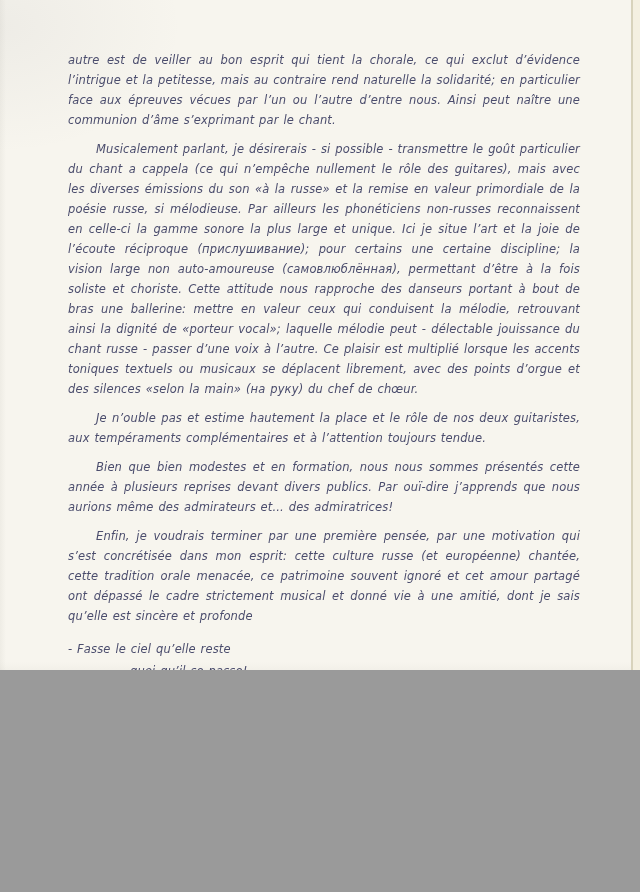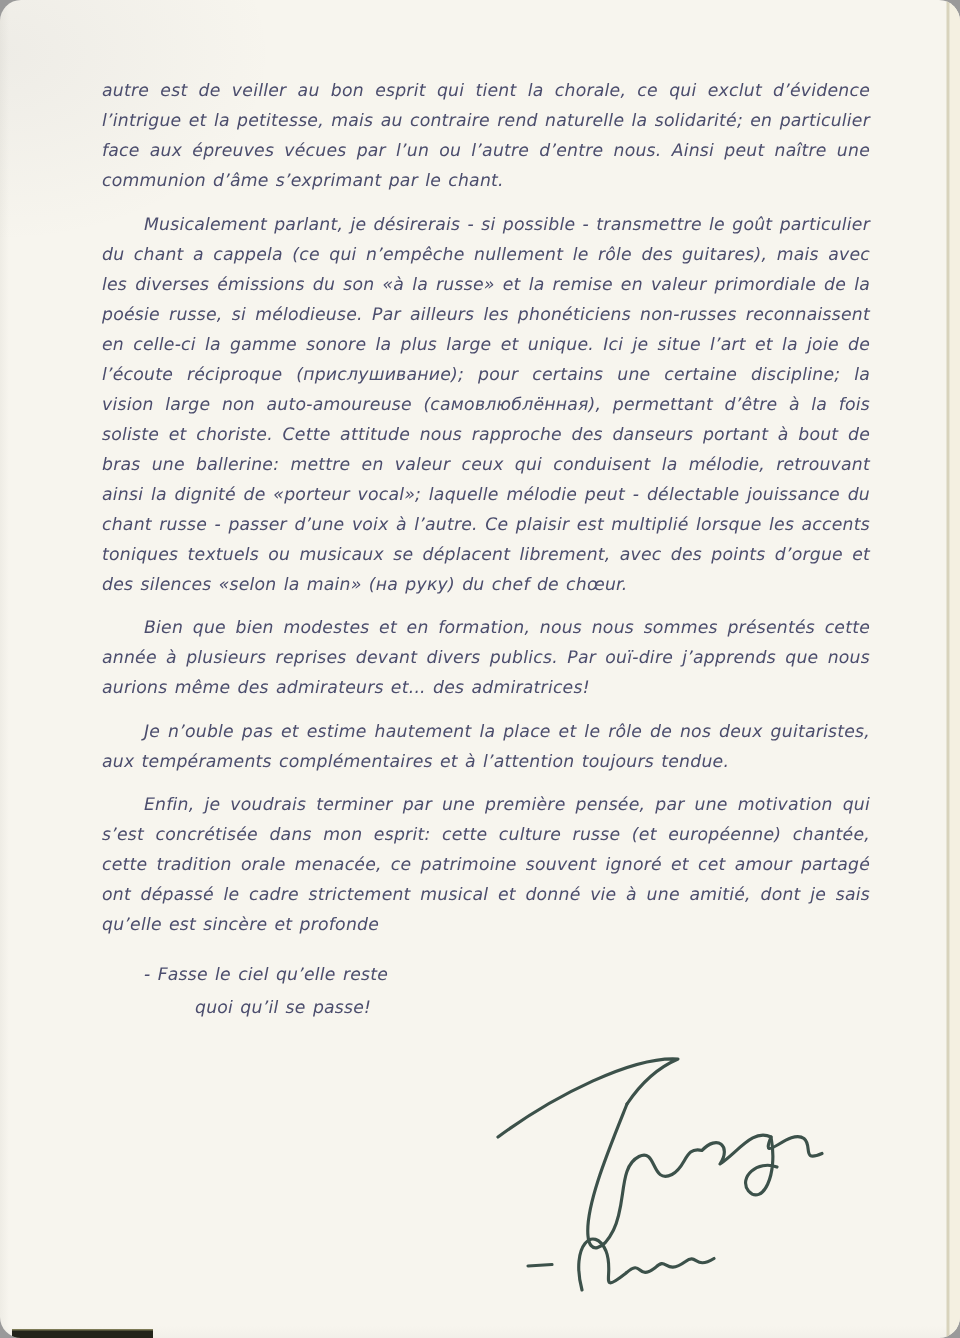--- a/index.html
+++ b/index.html
@@ -3,24 +3,23 @@
 <meta charset="utf-8">
 <style>
   html, body { margin: 0; padding: 0; }
   body {
     width: 640px; height: 892px;
     background: #9a9a9a;
     font-family: "DejaVu Sans", sans-serif;
   }
   .page {
     position: relative;
-    width: 640px; height: 892px;
+    width: 640px; height: 670px;
     background: #f7f5ee;
     overflow: hidden;
-    border-radius: 14px;
   }
   
   .page::before {
     content: "";
     position: absolute; inset: 0;
     background:
       radial-gradient(260px 180px at 0% 4%, rgba(120,120,130,0.07), rgba(0,0,0,0) 70%),
       linear-gradient(90deg, rgba(160,158,148,0.10) 0px, rgba(0,0,0,0) 6px),
       linear-gradient(0deg, rgba(160,158,148,0.06) 0px, rgba(0,0,0,0) 8px);
     pointer-events: none;
@@ -35,21 +34,21 @@
     line-height: 20px;
     letter-spacing: 0.15px;
     word-spacing: 1px;
   }
   .letter-body p {
     margin: 0 0 9px 0;
     text-align: justify;
   }
   .letter-body p.indent { text-indent: 28px; font-style: italic; }
   .closing { margin-top: 13px; font-style: italic; }
-  .closing .cl1 { margin-left: 28px; }
+  .closing .cl1 { }
   .closing .cl2 { margin-left: 62px; margin-top: 2px; }
   .signature-svg {
     position: absolute;
     left: 322px; top: 672px;
     width: 248px; height: 212px;
   }
   .sig-stroke {
     fill: none;
     stroke: #3c514a;
     stroke-width: 2.1;
@@ -74,22 +73,22 @@
   }
 </style>
 </head>
 <body>
 
 <div class="page" style="background: rgb(247, 245, 238);">
 
   <div class="letter-body" style="color: rgb(75, 77, 109);">
     <p>autre est de veiller au bon esprit qui tient la chorale, ce qui exclut d’évidence l’intrigue et la petitesse, mais au contraire rend naturelle la solidarité; en particulier face aux épreuves vécues par l’un ou l’autre d’entre nous. Ainsi peut naître une communion d’âme s’exprimant par le chant.</p>
     <p class="indent">Musicalement parlant, je désirerais - si possible - transmettre le goût particulier du chant a cappela (ce qui n’empêche nullement le rôle des guitares), mais avec les diverses émissions du son «à la russe» et la remise en valeur primordiale de la poésie russe, si mélodieuse. Par ailleurs les phonéticiens non-russes reconnaissent en celle-ci la gamme sonore la plus large et unique. Ici je situe l’art et la joie de l’écoute réciproque (прислушивание); pour certains une certaine discipline; la vision large non auto-amoureuse (самовлюблённая), permettant d’être à la fois soliste et choriste. Cette attitude nous rapproche des danseurs portant à bout de bras une ballerine: mettre en valeur ceux qui conduisent la mélodie, retrouvant ainsi la dignité de «porteur vocal»; laquelle mélodie peut - délectable jouissance du chant russe - passer d’une voix à l’autre. Ce plaisir est multiplié lorsque les accents toniques textuels ou musicaux se déplacent librement, avec des points d’orgue et des silences «selon la main» (на руку) du chef de chœur.</p>
+    <p class="indent">Je n’ouble pas et estime hautement la place et le rôle de nos deux guitaristes, aux tempéraments complémentaires et à l’attention toujours tendue.</p>
     <p class="indent">Bien que bien modestes et en formation, nous nous sommes présentés cette année à plusieurs reprises devant divers publics. Par ouï-dire j’apprends que nous aurions même des admirateurs et... des admiratrices!</p>
-    <p class="indent">Je n’ouble pas et estime hautement la place et le rôle de nos deux guitaristes, aux tempéraments complémentaires et à l’attention toujours tendue.</p>
     <p class="indent">Enfin, je voudrais terminer par une première pensée, par une motivation qui s’est concrétisée dans mon esprit: cette culture russe (et européenne) chantée, cette tradition orale menacée, ce patrimoine souvent ignoré et cet amour partagé ont dépassé le cadre strictement musical et donné vie à une amitié, dont je sais qu’elle est sincère et profonde</p>
 
     <div class="closing">
       <div class="cl1">- Fasse le ciel qu’elle reste</div>
       <div class="cl2">quoi qu’il se passe!</div>
     </div>
   </div>
 
   <svg class="signature-svg" viewBox="0 0 248 212" aria-hidden="true">
 

